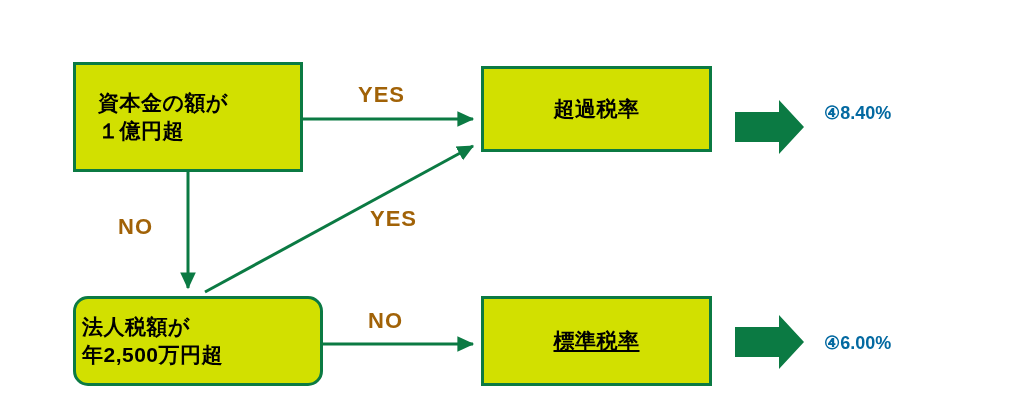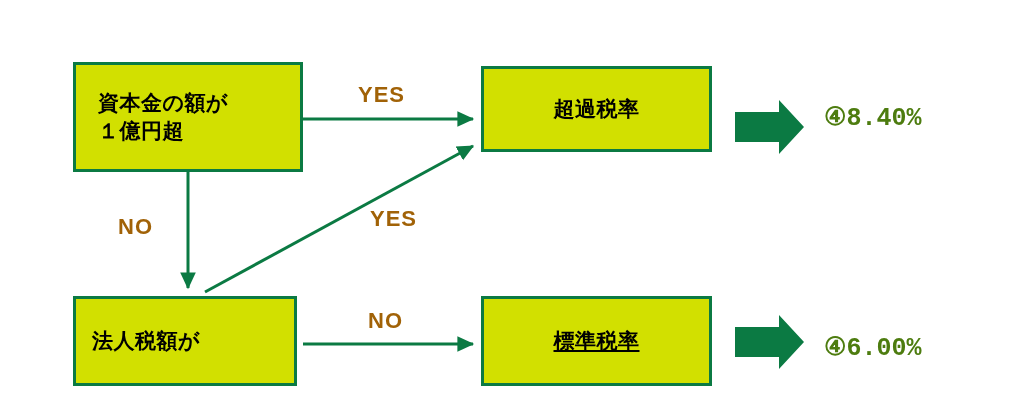--- a/index.html
+++ b/index.html
@@ -42,25 +42,26 @@
     top: 38px;
     width: 230px;
     height: 110px;
     font-size: 21px;
     align-items: flex-start;
     padding-left: 22px;
   }
   #node-corptax {
     left: 73px;
     top: 272px;
-    width: 224px;
+    width: 250px;
     height: 90px;
     font-size: 21px;
     align-items: flex-start;
-    padding-left: 16px;
+    padding-left: 6px;
+    border-radius: 15px;
   }
   #node-excess-rate {
     left: 481px;
     top: 42px;
     width: 231px;
     height: 86px;
     font-size: 21px;
   }
   #node-standard-rate {
     left: 481px;
@@ -77,26 +78,25 @@
     color: #a16207;
     letter-spacing: 1px;
     white-space: nowrap;
   }
   #label-yes-top   { left: 358px; top: 58px; }
   #label-no-left   { left: 118px; top: 190px; }
   #label-yes-diag  { left: 370px; top: 182px; }
   #label-no-bottom { left: 368px; top: 284px; }
   .result {
     position: absolute;
-    font-size: 25px;
+    font-size: 18px;
     font-weight: bold;
-    color: #4d7c0f;
+    color: #0369a1;
     white-space: nowrap;
     letter-spacing: 0px;
-    font-family: Liberation Mono, monospace;
   }
   #result-excess   { left: 824px; top: 78px; }
   #result-standard { left: 824px; top: 308px; }
   svg.wires {
     position: absolute;
     left: 0;
     top: 0;
     width: 1024px;
     height: 410px;
     pointer-events: none;
@@ -127,20 +127,21 @@
     <path d="M735,303 L779,303 L779,291 L804,318 L779,345 L779,333 L735,333 z" fill="#0b7a43"></path>
   </svg>
 
   <div class="node" id="node-capital">
     <span class="line">資本金の額が</span>
     <span class="line">１億円超</span>
   </div>
 
   <div class="node" id="node-corptax">
     <span class="line">法人税額が</span>
+    <span class="line">年2,500万円超</span>
   </div>
 
   <div class="node" id="node-excess-rate">
     <span class="line">超過税率</span>
   </div>
 
   <div class="node" id="node-standard-rate">
     <span class="line">標準税率</span>
   </div>
 

